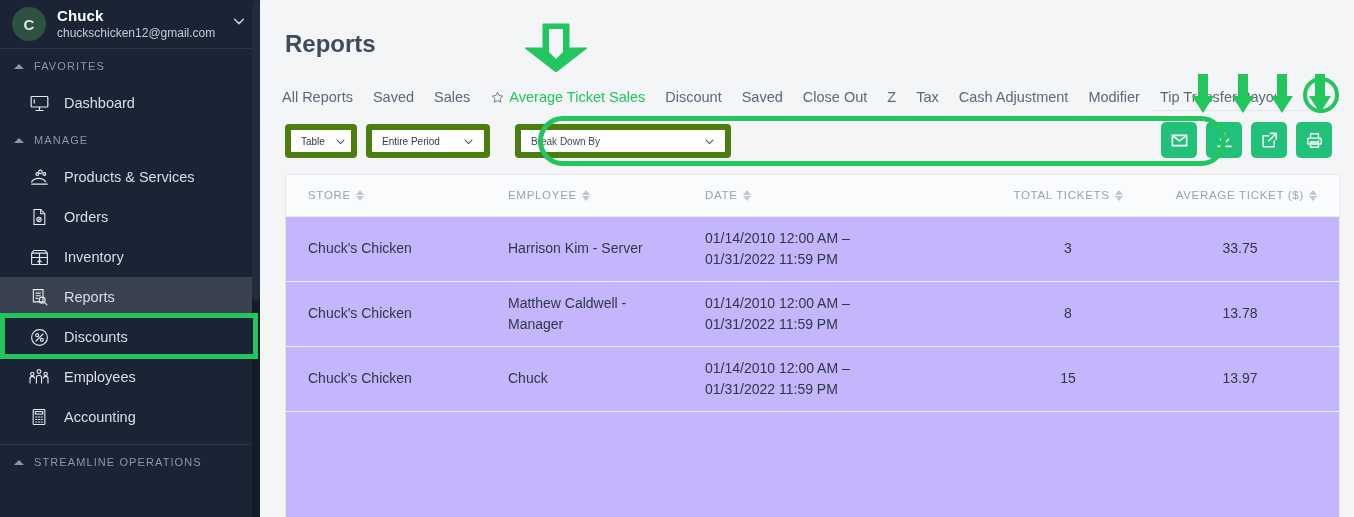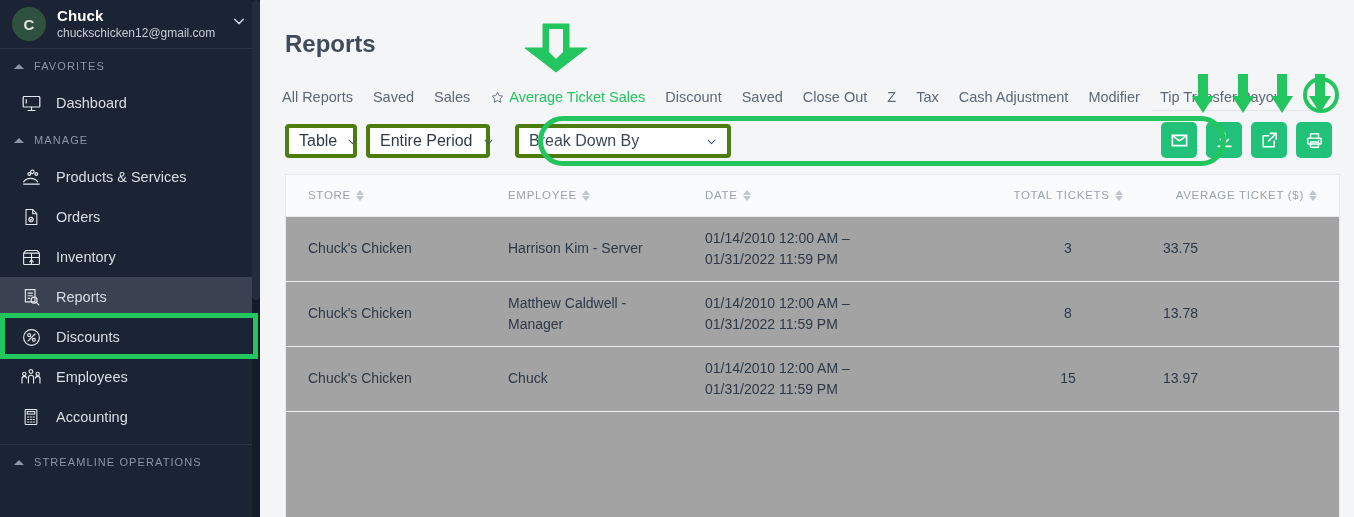--- a/index.html
+++ b/index.html
@@ -49,21 +49,21 @@
     color: #8d96a5; font-size: 11px; letter-spacing: 1.1px;
   }
   .sb-section .tri {
     width: 0; height: 0;
     border-left: 5px solid transparent; border-right: 5px solid transparent;
     border-bottom: 5px solid #8d96a5;
     margin-right: 10px;
   }
   .sb-item {
     height: 40px; display: flex; align-items: center;
-    padding-left: 18px; color: #d9dee6; font-size: 14.5px;
+    padding-left: 26px; color: #d9dee6; font-size: 14.5px;
     cursor: pointer;
   }
   .sb-item.active { background: #3a4150; }
   .sb-ico {
     width: 26px; height: 22px; flex: 0 0 26px; margin-right: 12px;
     display: flex; align-items: center; justify-content: center;
     color: #e4e9ef;
   }
   .sb-ico svg { display: block; }
   .sb-scroll {
@@ -107,23 +107,23 @@
     color: #5d6876; font-size: 14px;
     padding-left: 10px; padding-right: 0px; cursor: pointer;
   }
 
   .toolbar {
     position: absolute; left: 25px; top: 124px;
     display: flex; align-items: center; gap: 9px;
   }
   .ctl {
     height: 34px; background: #fff;
-    border: 4px solid #4d7c0f; border-radius: 4px;
+    border: 6px solid #4d7c0f; border-radius: 4px;
     display: flex; align-items: center;
-    font-size: 16px; color: #2f3a4a;
+    font-size: 10px; color: #2f3a4a;
     padding: 0 10px; cursor: pointer;
   }
   .ctl .lbl { white-space: nowrap; }
   .ctl .chev { margin-left: auto; padding-left: 10px; color: #4a5568; display:flex; }
   .ctl-table { width: 72px; }
   .ctl-period { width: 124px; }
   .ctl-date { width: 212px; }
   .ctl-break { width: 216px; color: #3c4656; margin-left: 16px; }
   .cal-ico { margin-left: auto; padding-left: 8px; display: flex; color: #2f3a4a; }
 
@@ -146,21 +146,21 @@
   }
   .act-btn svg { display: block; }
   .act-sep {
     position: absolute; right: 22px; top: 110px;
     width: 180px; height: 1px; background: #e3e6ea;
   }
 
   
   .card {
     position: absolute; left: 25px; top: 174px; right: 14px; bottom: 0;
-    background: #a3a3a3;
+    background: #c4b5fd;
     border: 1px solid #e6e8ec;
     border-bottom: none;
     overflow: hidden;
   }
   table { width: 100%; border-collapse: collapse; table-layout: fixed; }
   thead th {
     height: 41px; background: #fafbfc;
     font-size: 11.5px; color: #9aa2ae; font-weight: 400;
     letter-spacing: .7px; text-align: left;
     border-bottom: 1px solid #e6e8ec;
@@ -181,21 +181,21 @@
 
   tbody td {
     font-size: 14px; color: #2e3846;
     border-bottom: 1px solid #eceef1;
     padding: 0 0 0 22px;
     height: 65px;
     vertical-align: middle;
     line-height: 1.45;
   }
   tbody td.num { text-align: center; padding: 0; }
-  tbody td.right { text-align: left; padding: 0 22px 0 0; }
+  tbody td.right { text-align: center; padding: 0 22px 0 0; }
 
   col.c-store { width: 200px; }
   col.c-emp { width: 197px; }
   col.c-date { width: 290px; }
   col.c-tick { width: 190px; }
   col.c-avg { width: auto; }
 
   
   .ann { position: absolute; pointer-events: none; }
   .arrow-outline { left: 521px; top: 22px; width: 70px; height: 52px; }

